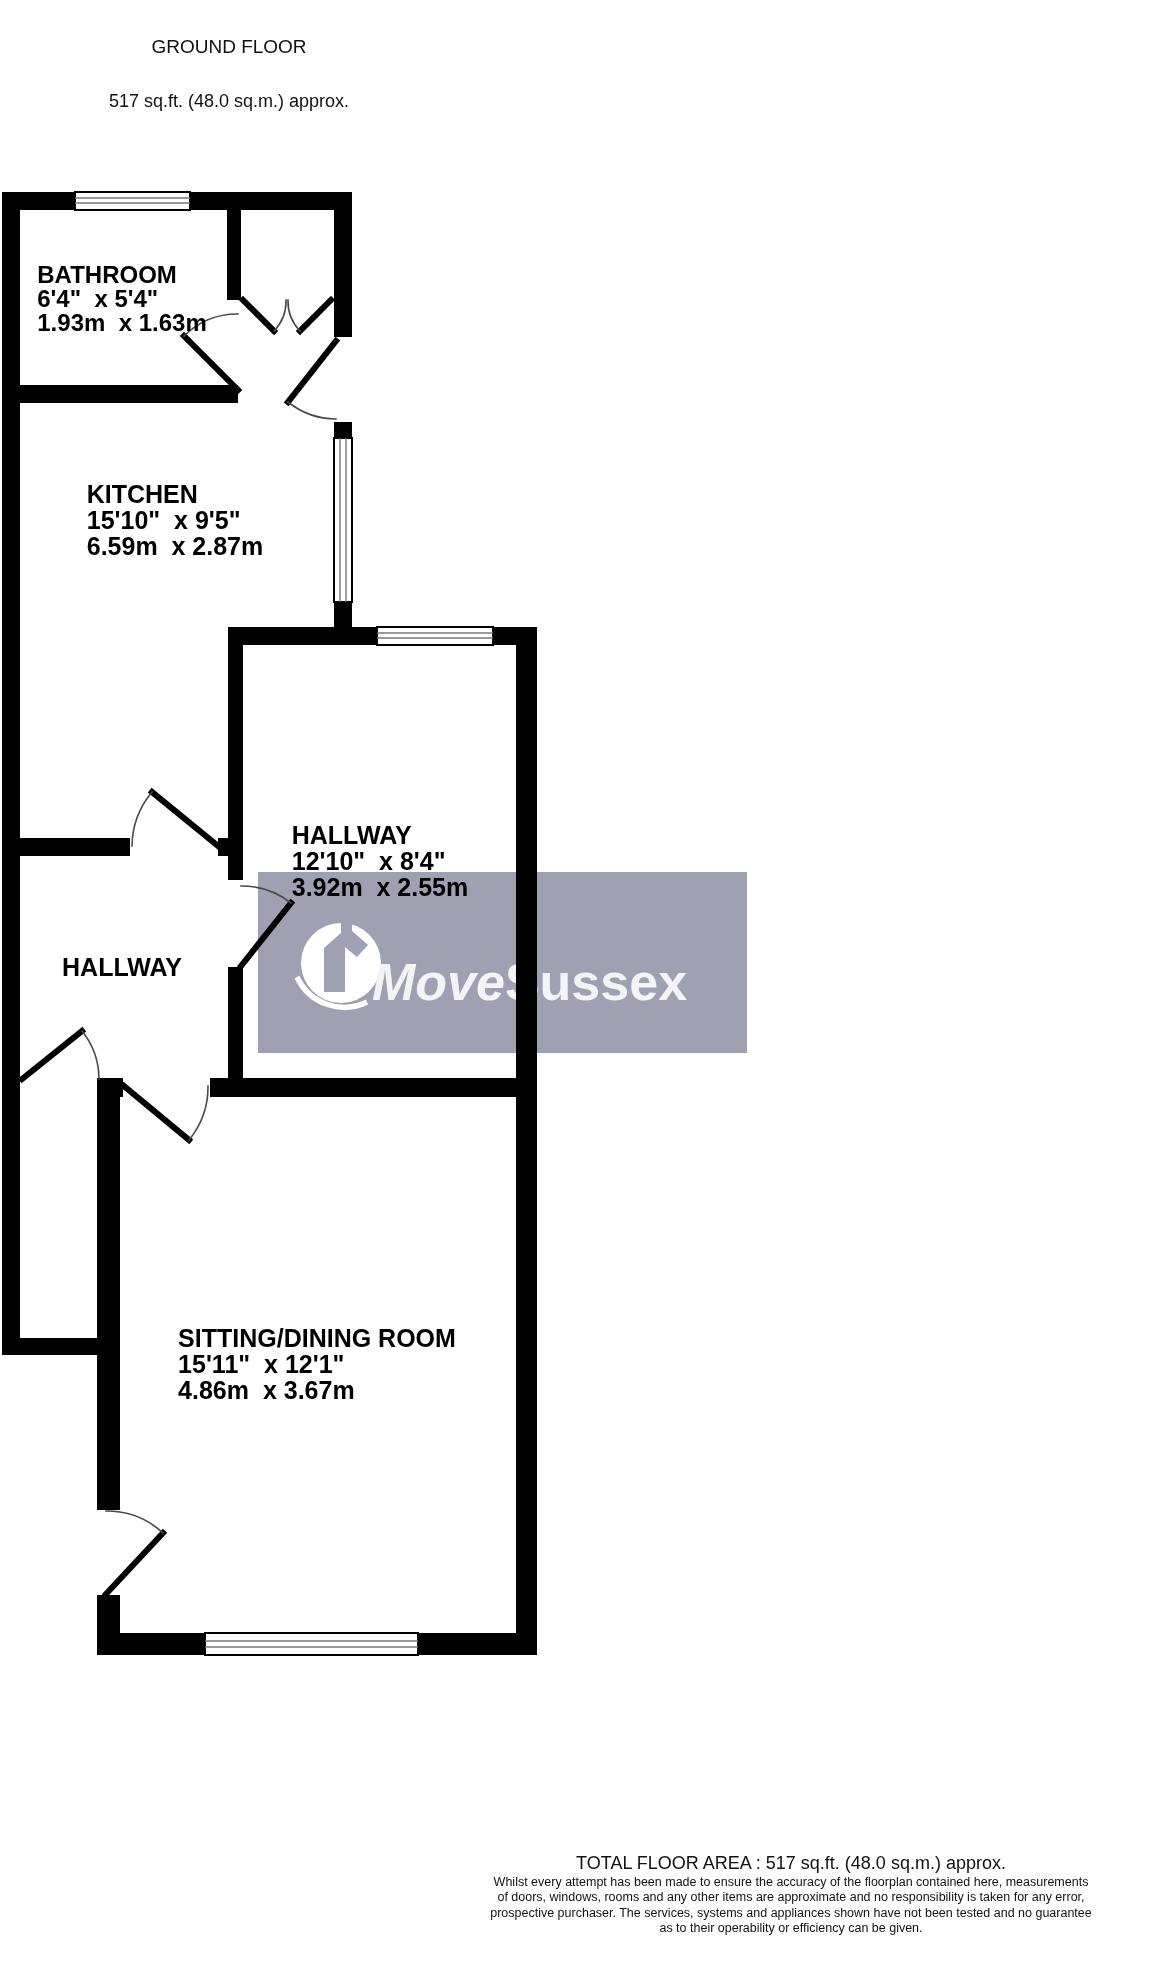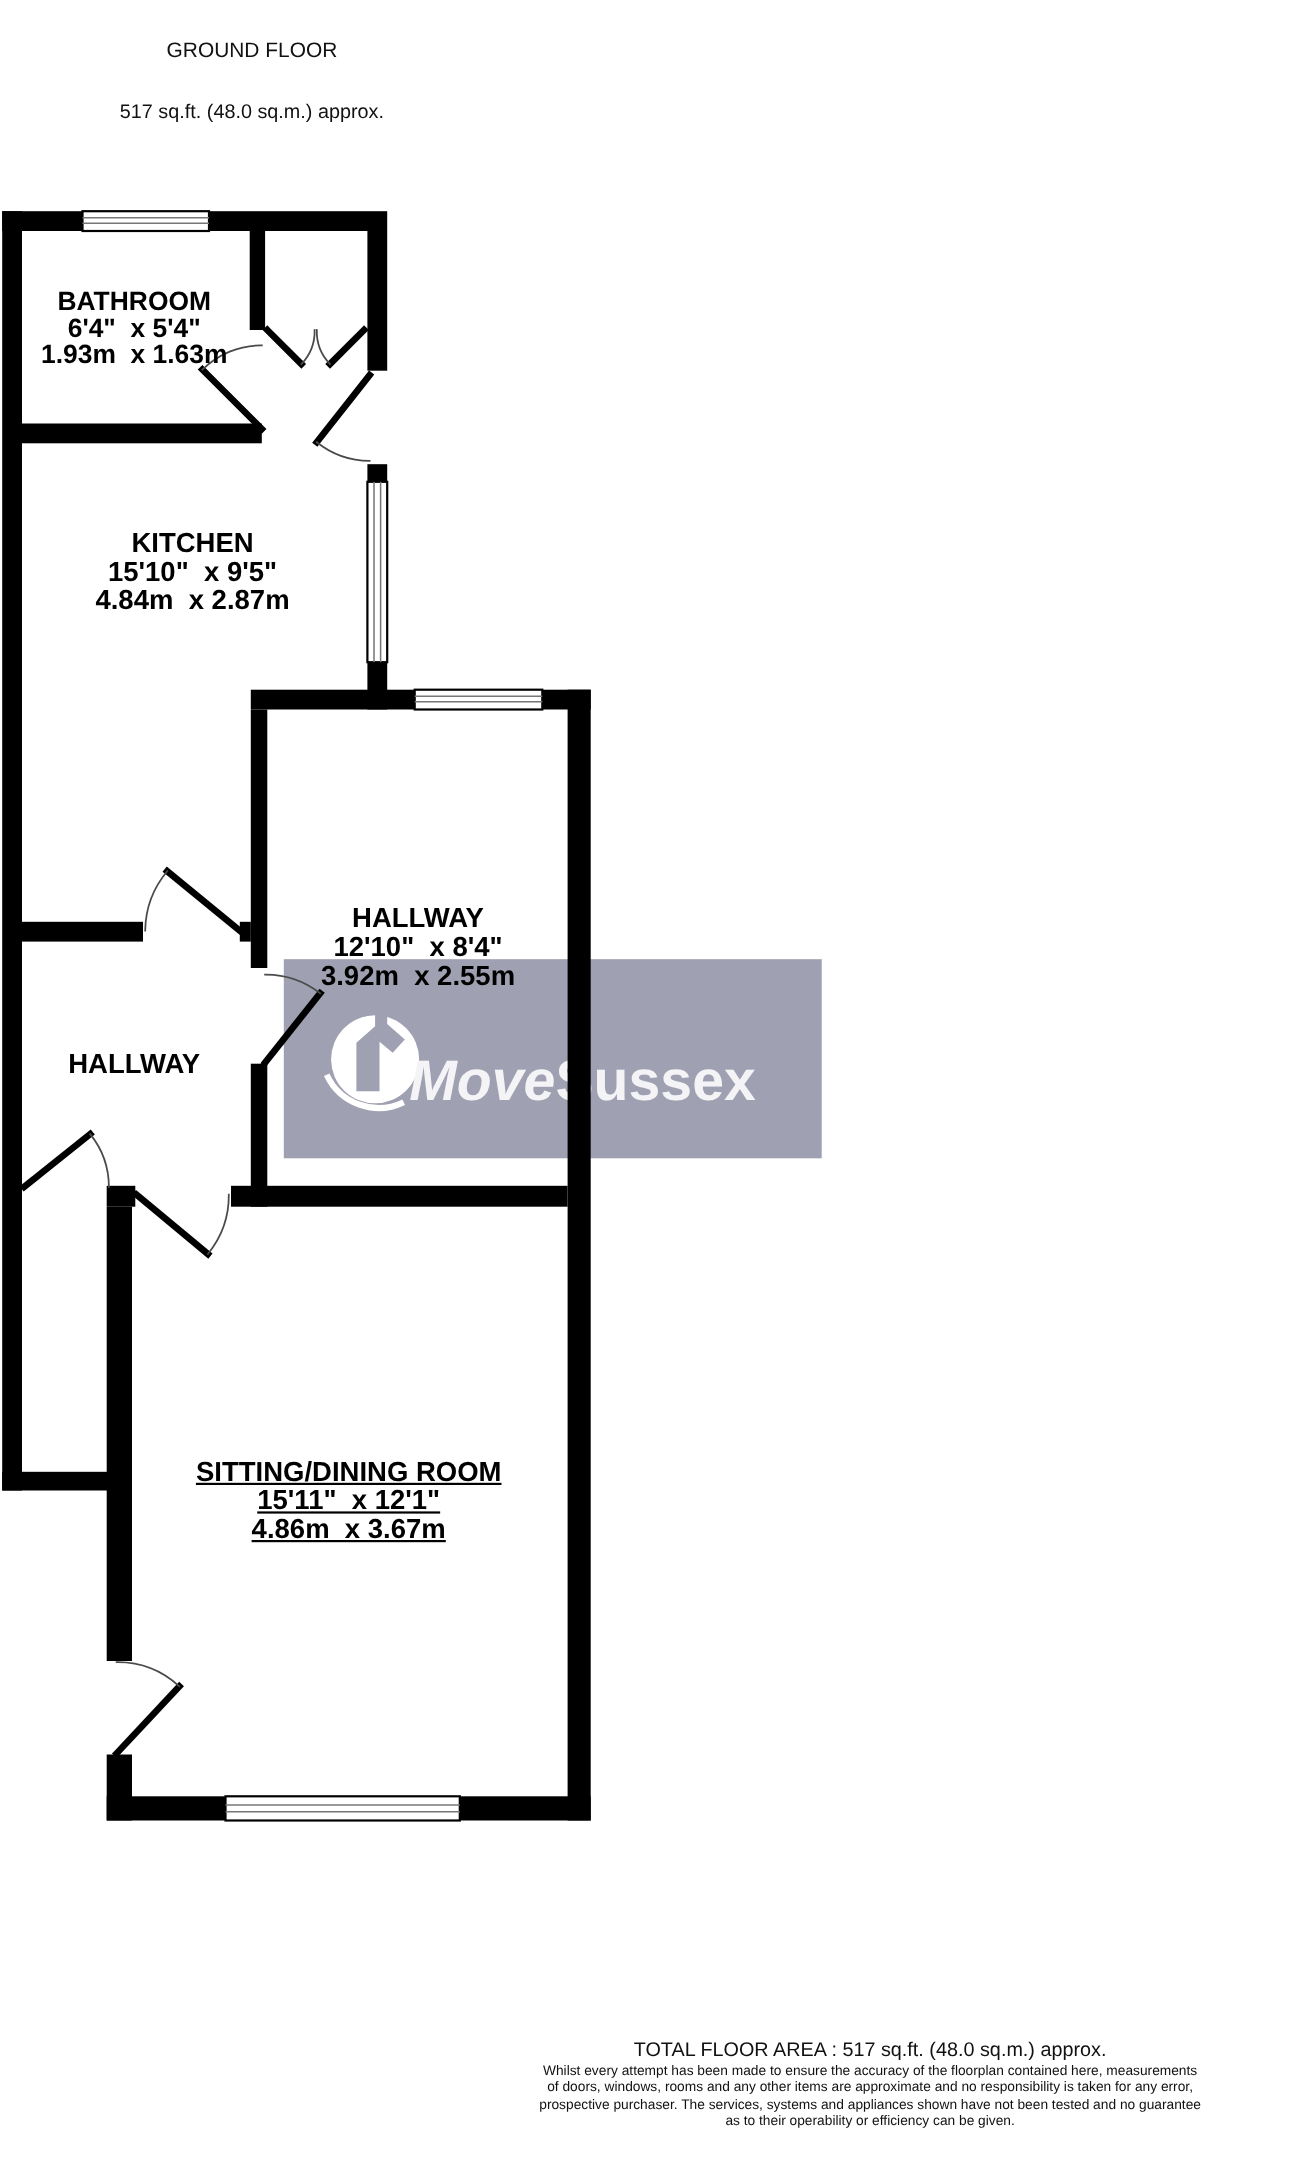--- a/index.html
+++ b/index.html
@@ -3,21 +3,21 @@
 <meta charset="utf-8">
 <style>
   html,body{margin:0;padding:0;background:#ffffff;}
   #page{position:relative;width:1176px;height:1977px;background:#fff;overflow:hidden;
         font-family:"Liberation Sans",sans-serif;}
   #plan-svg{position:absolute;left:0;top:0;}
   .hdr{position:absolute;left:229px;top:1px;transform:translateX(-50%);
        text-align:center;color:#111;white-space:pre;}
   .hdr .t1{font-size:19px;line-height:19px;}
   .hdr .t2{font-size:18px;line-height:18px;}
-  .room-label{position:absolute;transform:translateX(-50%);text-align:center;
+  .room-label{position:absolute;transform:translateX(-50%);text-align:left;
               font-weight:bold;color:#000;}
   .room-label div{white-space:pre;font-size:25px;line-height:26px;}
   .room-label.small div{font-size:24px;line-height:24px;}
   .footer{position:absolute;left:791px;top:1853px;transform:translateX(-50%);
           text-align:center;color:#111;width:640px;}
   .footer .total{font-size:18px;line-height:20px;margin-bottom:2px;white-space:pre;}
   .footer .disc{font-size:12.5px;line-height:15.3px;white-space:pre;display:block;}
   .footer .credit{font-size:12.5px;line-height:15.3px;white-space:pre;display:block;}
 </style>
 </head>
@@ -129,34 +129,34 @@
 
   <div class="room-label small" style="left:122px;top:263px;">
     <div>BATHROOM</div>
     <div>6'4"  x 5'4"</div>
     <div>1.93m  x 1.63m</div>
   </div>
 
   <div class="room-label" style="left:175px;top:481px;">
     <div>KITCHEN</div>
     <div>15'10"  x 9'5"</div>
-    <div>4.84m  x 2.87m</div>
+    <div>6.59m  x 2.87m</div>
   </div>
 
   <div class="room-label" style="left:380px;top:822px;">
     <div>HALLWAY</div>
     <div>12'10"  x 8'4"</div>
     <div>3.92m  x 2.55m</div>
   </div>
 
   <div class="room-label" style="left:122px;top:954px;">
     <div>HALLWAY</div>
   </div>
 
-  <div class="room-label" style="left:317px;top:1325px;text-decoration:underline;">
+  <div class="room-label" style="left:317px;top:1325px;">
     <div>SITTING/DINING ROOM</div>
     <div>15'11"  x 12'1"</div>
     <div>4.86m  x 3.67m</div>
   </div>
 
   <div class="footer">
     <div class="total">TOTAL FLOOR AREA : 517 sq.ft. (48.0 sq.m.) approx.</div>
     <span class="disc">Whilst every attempt has been made to ensure the accuracy of the floorplan contained here, measurements</span>
     <span class="disc">of doors, windows, rooms and any other items are approximate and no responsibility is taken for any error,</span>
     <span class="disc">prospective purchaser. The services, systems and appliances shown have not been tested and no guarantee</span>

